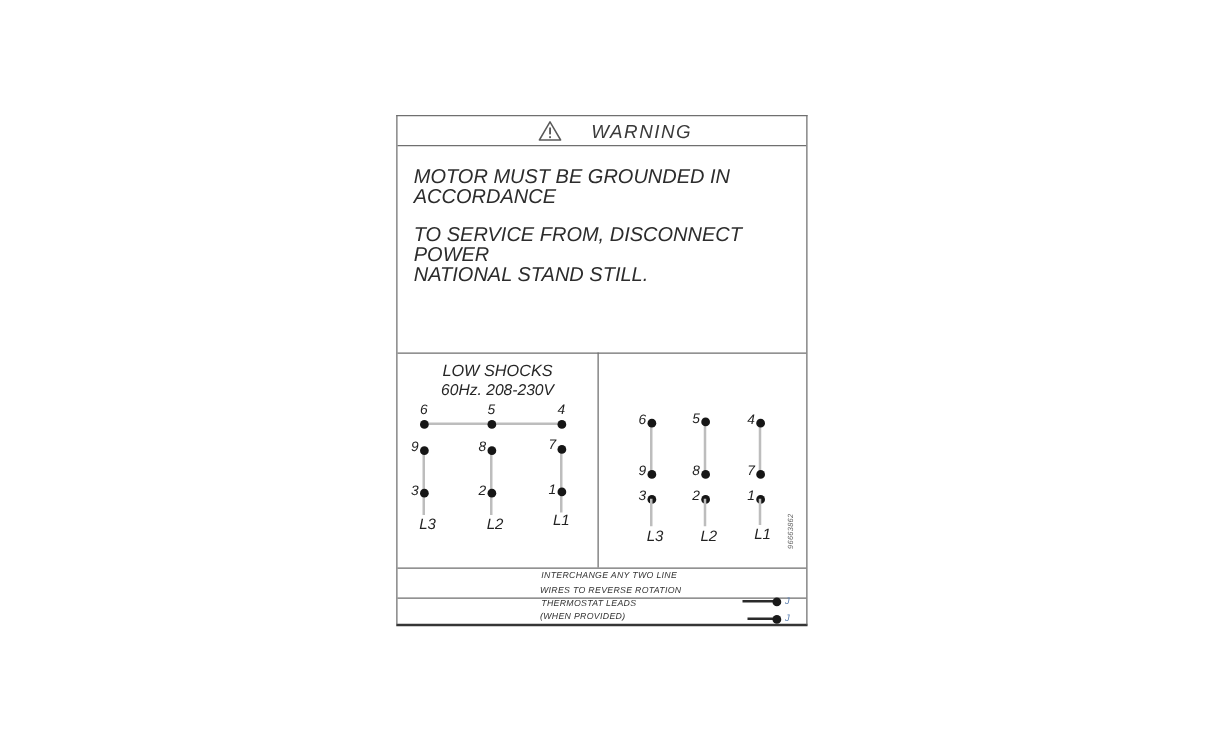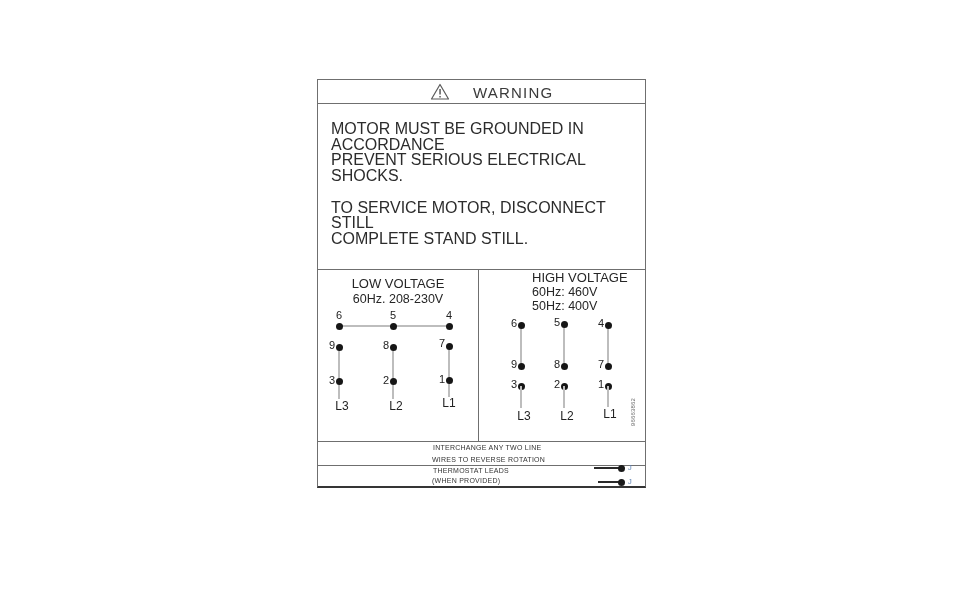--- a/index.html
+++ b/index.html
@@ -2,23 +2,24 @@
 <html><head>
 <meta charset="utf-8">
 <style>
   html,body{margin:0;padding:0;}
   body{
     width:976px;height:600px;background:#ffffff;position:relative;overflow:hidden;
     font-family:"Liberation Sans", sans-serif;color:#2e2e2e;
     -webkit-font-smoothing:antialiased;
   }
   .label-box{
-    position:absolute;left:317px;top:79px;width:329px;height:409px;
+    position:absolute;left:317px;top:92px;width:329px;height:409px;
     border:1px solid #6f6f6f;border-bottom:2px solid #353535;background:#fff;
     box-sizing:border-box;
+    font-style:italic;
   }
   .hline{position:absolute;left:0;width:100%;height:1px;background:#6f6f6f;}
   .vline{position:absolute;width:1px;background:#6f6f6f;}
   
   .warn-title{
     position:absolute;left:155px;top:5px;font-size:15px;letter-spacing:1.2px;
     color:#3a3a3a;line-height:15px;
   }
   .warn-icon{position:absolute;left:112px;top:3px;width:20px;height:18px;}
   
@@ -58,35 +59,34 @@
       <rect x="9.3" y="6" width="1.5" height="5.5" fill="#5a5a5a"></rect>
       <rect x="9.3" y="13" width="1.5" height="1.5" fill="#5a5a5a"></rect>
     </svg>
   </div>
   <div class="warn-title">WARNING</div>
   <div class="hline" style="top:23px;"></div>
 
   <div class="body-text">
     <div>
       <div>MOTOR MUST BE GROUNDED IN ACCORDANCE</div>
-      <div>PREVENT SERIOUS ELECTRICAL SHOCKS.</div>
     </div>
     <div class="para2">
-      <div>TO SERVICE MOTOR, DISCONNECT STILL</div>
-      <div>COMPLETE STAND STILL.</div>
+      <div>TO SERVICE FROM, DISCONNECT POWER</div>
+      <div>NATIONAL STAND STILL.</div>
     </div>
   </div>
 
   <div class="hline" style="top:189px;"></div>
   <div class="vline" style="left:160px;top:189px;height:172px;"></div>
   <div class="hline" style="top:361px;"></div>
   <div class="hline" style="top:385px;"></div>
 
   <div class="lv-title">
-    <div>LOW VOLTAGE</div>
+    <div>LOW SHOCKS</div>
     <div class="sub">60Hz. 208-230V</div>
   </div>
 
   <div class="wire" style="left:21px;top:245px;width:110px;height:2px;"></div>
 
   <span class="tnum above" style="left:21px;top:230px;">6</span>
   <span class="dot" style="left:17.5px;top:242.5px;"></span>
   <div class="wire" style="left:20px;top:267px;width:2px;height:52px;"></div>
   <span class="tnum leftof" style="left:4px;top:260px;">9</span>
   <span class="dot" style="left:17.5px;top:263.5px;"></span>
@@ -105,25 +105,20 @@
 
   <span class="tnum above" style="left:131px;top:230px;">4</span>
   <span class="dot" style="left:127.5px;top:242.5px;"></span>
   <div class="wire" style="left:130px;top:266px;width:2px;height:51px;"></div>
   <span class="tnum leftof" style="left:114px;top:258px;">7</span>
   <span class="dot" style="left:127.5px;top:262.5px;"></span>
   <span class="tnum leftof" style="left:114px;top:294px;">1</span>
   <span class="dot" style="left:127.5px;top:296.5px;"></span>
   <span class="llabel" style="left:131px;top:317px;">L1</span>
 
-  <div class="hv-title">
-    <div>HIGH VOLTAGE</div>
-    <div class="sub">60Hz: 460V</div>
-    <div class="sub">50Hz: 400V</div>
-  </div>
 
   <div class="wire" style="left:202px;top:245px;width:2px;height:41px;"></div>
   <span class="tnum leftof" style="left:186px;top:238px;">6</span>
   <span class="dot" style="left:199.5px;top:241.5px;"></span>
   <span class="tnum leftof" style="left:186px;top:279px;">9</span>
   <span class="dot" style="left:199.5px;top:282.5px;"></span>
   <span class="tnum leftof" style="left:186px;top:299px;">3</span>
   <span class="dot" style="left:199.5px;top:302.5px;"></span>
   <div class="wire" style="left:202px;top:306px;width:2px;height:22px;"></div>
   <span class="llabel" style="left:206px;top:330px;">L3</span>

